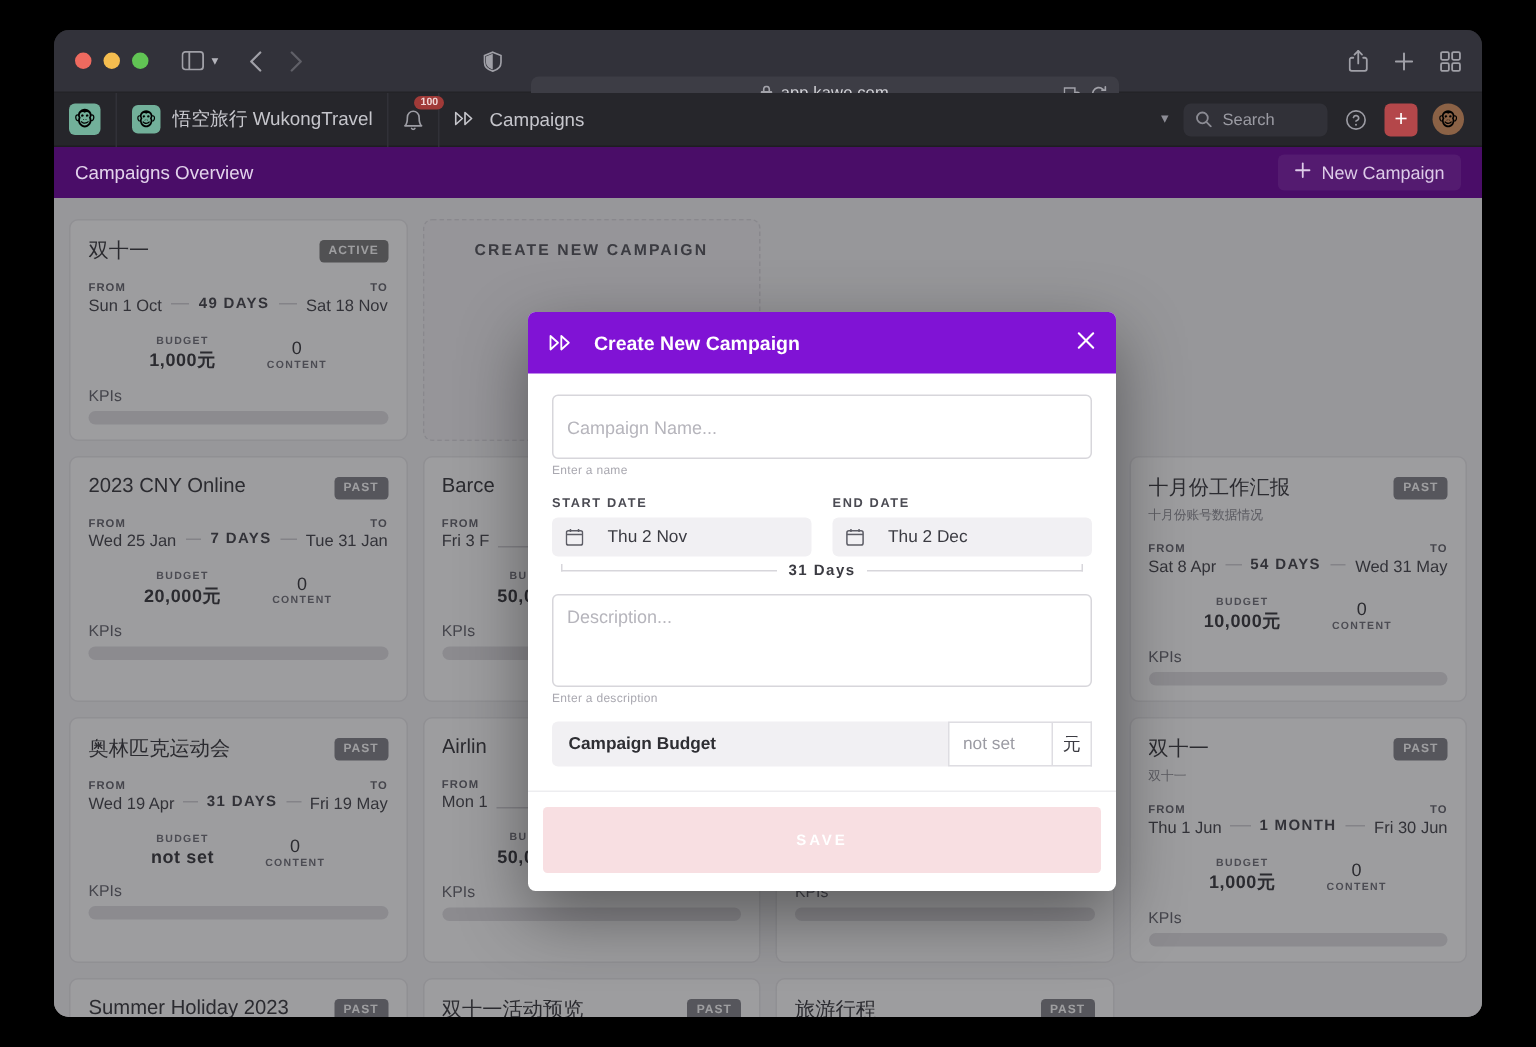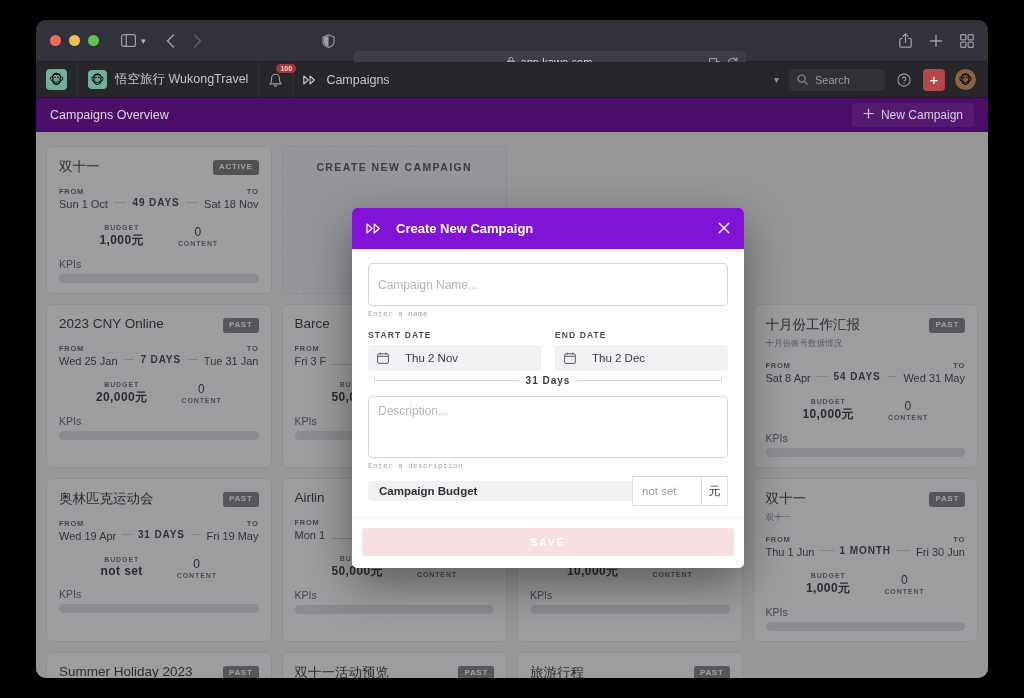--- a/index.html
+++ b/index.html
@@ -228,21 +228,21 @@
 
   #modal-body { padding: 14px 16px 6px; }
   .field-input {
     width: 100%; height: 43px;
     border: 1px solid #d7d6db; border-radius: 4px;
     background: #fff;
     font-size: 12px; color: #b6b5bc;
     padding: 0 9px;
     display: flex; align-items: center;
   }
-  .help-text { font-size: 8px; color: #a9a8b0; margin-top: 3px; letter-spacing: .2px; font-family: Liberation Mono, monospace; }
+  .help-text { font-size: 8px; color: #a9a8b0; margin-top: 3px; letter-spacing: .2px; }
 
   .row-2 { display: flex; gap: 14px; margin-top: 12px; }
   .col { flex: 1; }
   .field-label { font-size: 8.5px; font-weight: 700; letter-spacing: 1.1px; color: #4b4b53; }
   .date-input {
     margin-top: 5px; height: 26px;
     background: #f1f0f3; border-radius: 4px;
     display: flex; align-items: center; gap: 16px;
     padding: 0 9px;
     font-size: 11.5px; color: #3b3b42;
@@ -264,21 +264,21 @@
     margin-top: 10px;
     width: 100%; height: 62px;
     border: 1px solid #d7d6db; border-radius: 4px;
     font-size: 12px; color: #b6b5bc;
     padding: 7px 9px;
   }
 
   #budget-row {
     margin-top: 11px;
     background: #f1f0f3; border-radius: 4px;
-    height: 20px;
+    height: 30px;
     display: flex; align-items: center;
     padding-left: 11px;
   }
   #budget-label { font-size: 11.5px; font-weight: 700; color: #2e2e33; }
   #budget-field {
     margin-left: auto; display: flex; align-items: stretch; height: 30px;
   }
   #budget-value {
     width: 70px; background: #fff; border: 1px solid #dedde2;
     display: flex; align-items: center; padding: 0 9px;
@@ -289,21 +289,21 @@
     display: flex; align-items: center; justify-content: center;
     font-size: 12px; color: #3b3b42;
   }
 
   #modal-footer {
     border-top: 1px solid #ededf0;
     padding: 10px 10px 12px;
     margin-top: 10px;
   }
   #save-button {
-    height: 28px; width: 100%;
+    height: 44px; width: 100%;
     background: #f8dfe2; border-radius: 3px;
     display: flex; align-items: center; justify-content: center;
     color: #fff; font-size: 10px; font-weight: 700; letter-spacing: 2px;
   }
 </style>
 </head>
 <body>
 
 <div id="browser-window">
 

